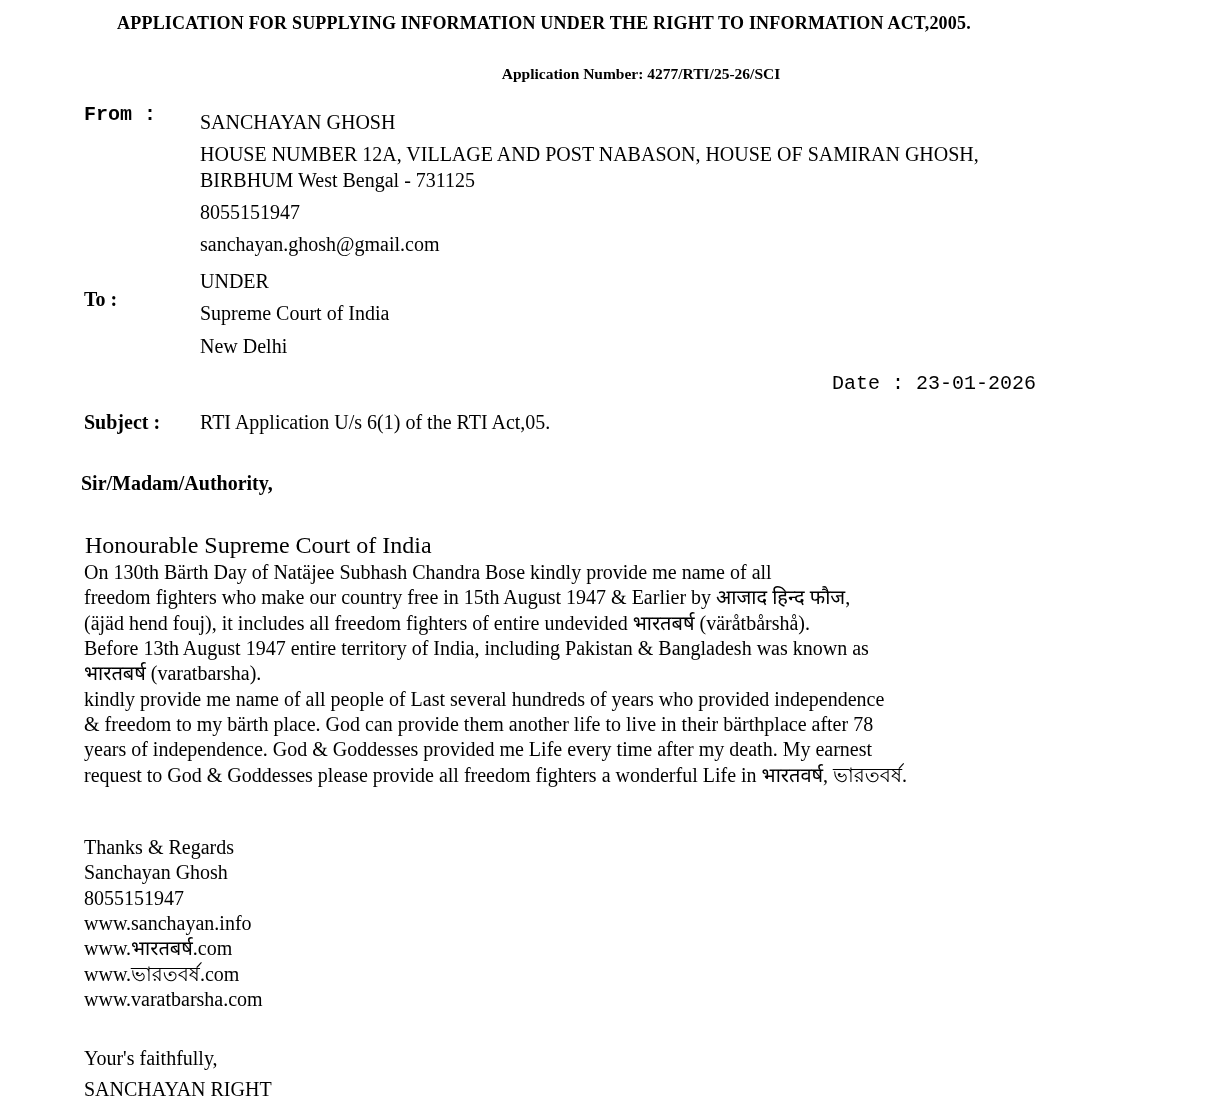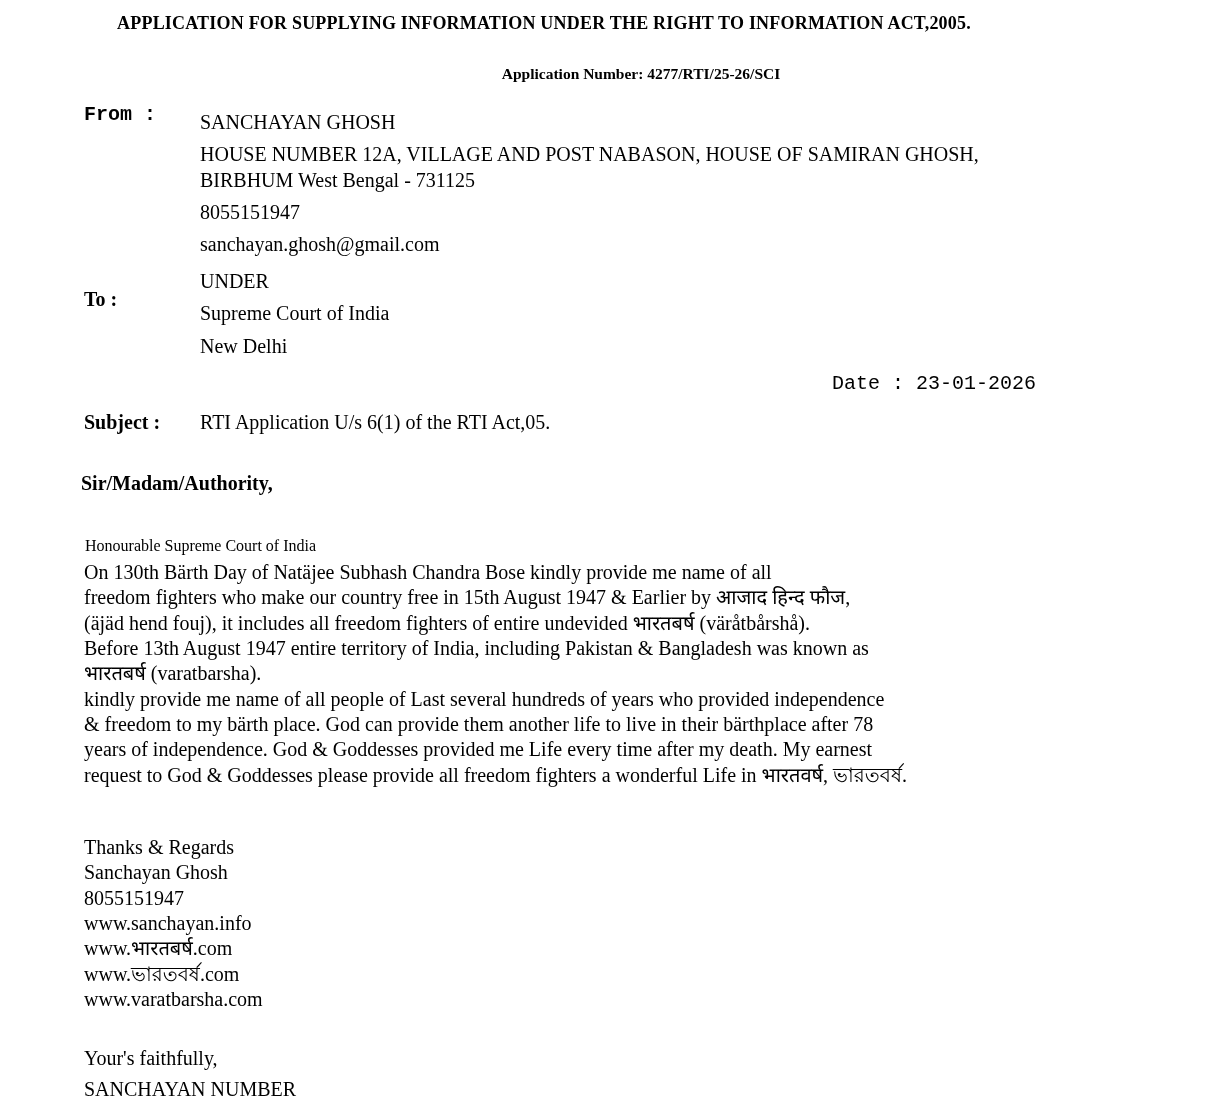--- a/index.html
+++ b/index.html
@@ -49,21 +49,21 @@
 
   .subject-label { top: 410px; }
   .subject-text { top: 410px; width: 900px; }
 
   .salutation {
     top: 471px; left: 81px;
     font-size: 20px; font-weight: bold; line-height: 25.33px;
   }
   .addressee {
     top: 533px; left: 85px;
-    font-size: 16px; line-height: 25.33px;
+    font-size: 24px; line-height: 25.33px;
   }
 
   .body-text {
     top: 560px; left: 84px; width: 1010px;
     font-size: 20px; line-height: 25.33px;
     white-space: pre;
   }
   .signature {
     top: 835px; left: 84px; width: 600px;
     font-size: 20px; line-height: 25.33px;
@@ -123,15 +123,15 @@
 
   <div class="abs signature">Thanks &amp; Regards
 Sanchayan Ghosh
 8055151947
 www.sanchayan.info
 www.भारतबर्ष.com
 www.ভারতবর্ষ.com
 www.varatbarsha.com</div>
 
   <div class="abs closing">Your's faithfully,
-SANCHAYAN NUMBER</div>
+SANCHAYAN RIGHT</div>
 
 </div>
 
 </body></html>

